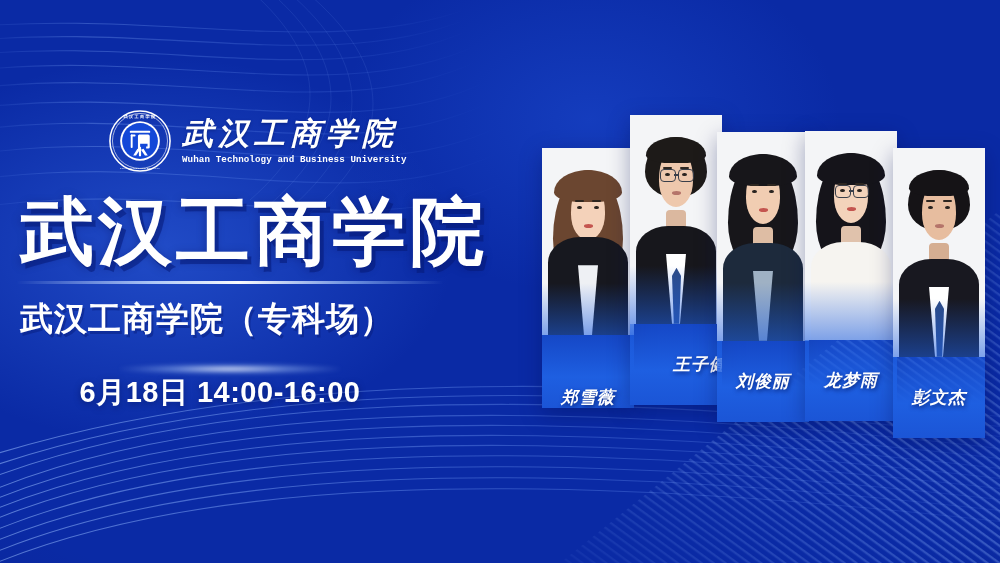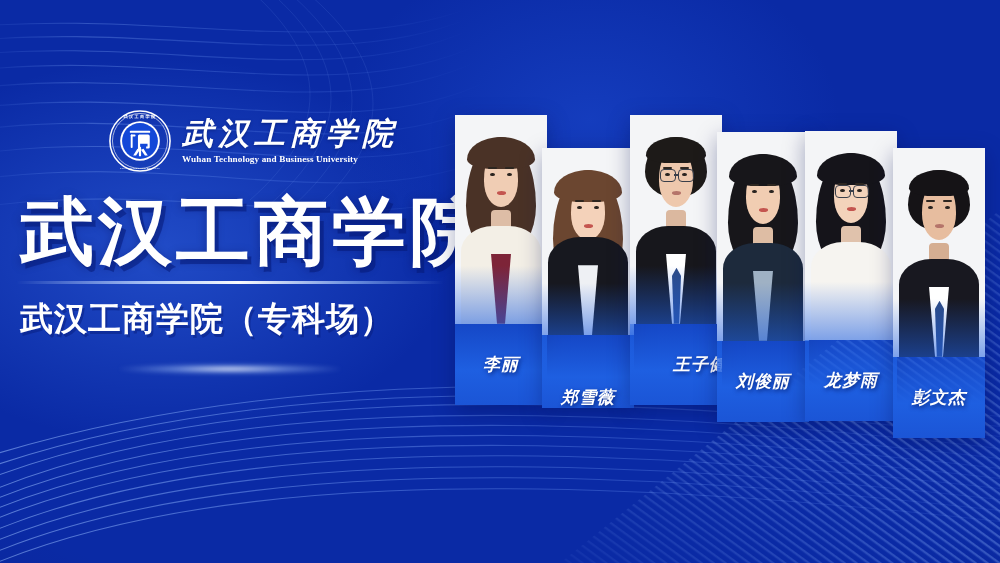--- a/index.html
+++ b/index.html
@@ -40,21 +40,21 @@
   .seal{width:64px;height:64px;flex:0 0 auto;}
   .logo-text{display:flex;flex-direction:column;line-height:1;}
   .logo-cn{
     font-size:31px;font-weight:700;color:#fff;letter-spacing:5px;
     font-family:"Liberation Serif","DejaVu Serif",serif;
     font-style:italic;white-space:nowrap;
     text-shadow:0 1px 3px rgba(0,20,90,.5);
   }
   .logo-en{
     margin-top:6px;font-size:9.2px;font-weight:700;color:#fff;letter-spacing:.1px;
-    font-family:Liberation Serif, serif;white-space:nowrap;
+    font-family:Liberation Mono, monospace;white-space:nowrap;
   }
 
   .title-main{
     position:absolute;left:20px;top:176px;width:430px;
     font-size:74px;line-height:78px;font-weight:700;color:#ffffff;
     letter-spacing:4px;white-space:nowrap;
     text-shadow:4px 5px 0 rgba(6,26,120,.55), 0 2px 10px rgba(0,10,70,.35);
   }
 
   .divider{
@@ -225,43 +225,24 @@
         <div class="logo-cn">武汉工商学院</div>
         <div class="logo-en">Wuhan Technology and Business University</div>
       </div>
     </div>
 
     <div class="title-main">武汉工商学院</div>
     <div class="divider"></div>
     <div class="title-sub">武汉工商学院（专科场）</div>
 
     <div class="date-glow"></div>
+    <div class="date-text">6月18日 14:00-16:00</div>
   </div>
 
   <div class="cards" id="cards">
-      <div class="card" style="left: 455px; top: 115px; height: 290px;">
-        <div class="photo">
-          <div class="pt">
-            <div class="bgp"></div>
-            <div class="hair" style="left:11px;top:22px;width:70px;height:118px;background:#4a3226;"></div>
-            <div class="neck" style="left:36px;top:95px;width:20px;height:26px;background:#f0cdb4;filter:brightness(.92);"></div>
-            <div class="face" style="left:29px;top:32px;width:34px;height:60px;background:#f0cdb4;"></div>
-            <div class="hair" style="left:12px;top:22px;width:68px;height:32px;background:#4a3226;border-radius:50% 50% 38% 38%/70% 70% 30% 30%;"></div>
-            <div class="brow" style="left:33px;top:52px;width:9px;height:2px;"></div>
-            <div class="brow" style="left:50px;top:52px;width:9px;height:2px;"></div>
-            <div class="eye" style="left:35px;top:58px;width:5px;height:3.4px;"></div>
-            <div class="eye" style="left:52px;top:58px;width:5px;height:3.4px;"></div>
-            <div class="mouth" style="left:42px;top:76px;width:9px;height:3.6px;background:#c4554f;"></div>
-            <div class="body" style="left:6px;width:80px;height:98px;background:#f3efe6;"></div>
-            <div class="shirt" style="left:36px;width:20px;height:70px;background:#7d2438;clip-path:polygon(0 0,100% 0,70% 100%,30% 100%);"></div>
-          </div>
-        </div>
-        <div class="plate"></div>
-        <div class="cname" style="top: 238px;">李丽</div>
-      </div>
       <div class="card" style="left: 542px; top: 148px; height: 260px;">
         <div class="photo">
           <div class="pt">
             <div class="bgp"></div>
             <div class="hair" style="left:11px;top:22px;width:70px;height:118px;background:#6b4630;"></div>
             <div class="neck" style="left:36px;top:95px;width:20px;height:26px;background:#f4d2ba;filter:brightness(.92);"></div>
             <div class="face" style="left:29px;top:32px;width:34px;height:60px;background:#f4d2ba;"></div>
             <div class="hair" style="left:12px;top:22px;width:68px;height:32px;background:#6b4630;border-radius:50% 50% 38% 38%/70% 70% 30% 30%;"></div>
             <div class="brow" style="left:33px;top:52px;width:9px;height:2px;"></div>
             <div class="brow" style="left:50px;top:52px;width:9px;height:2px;"></div>

